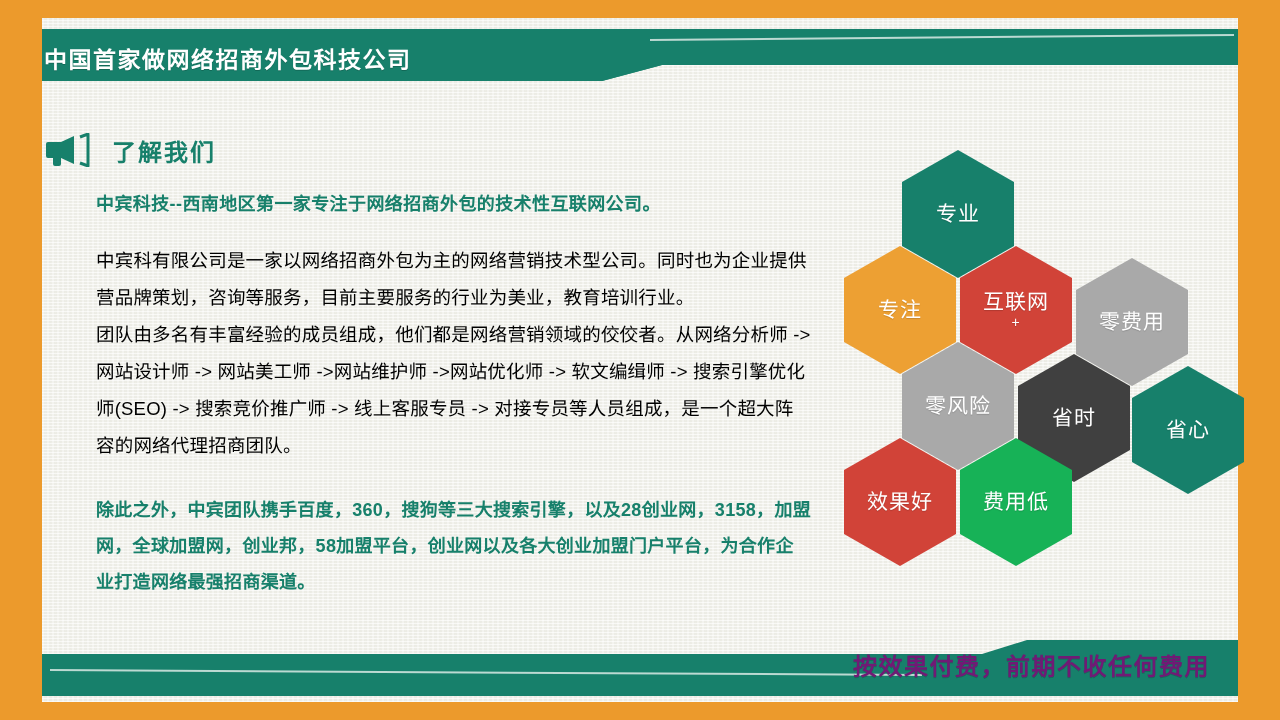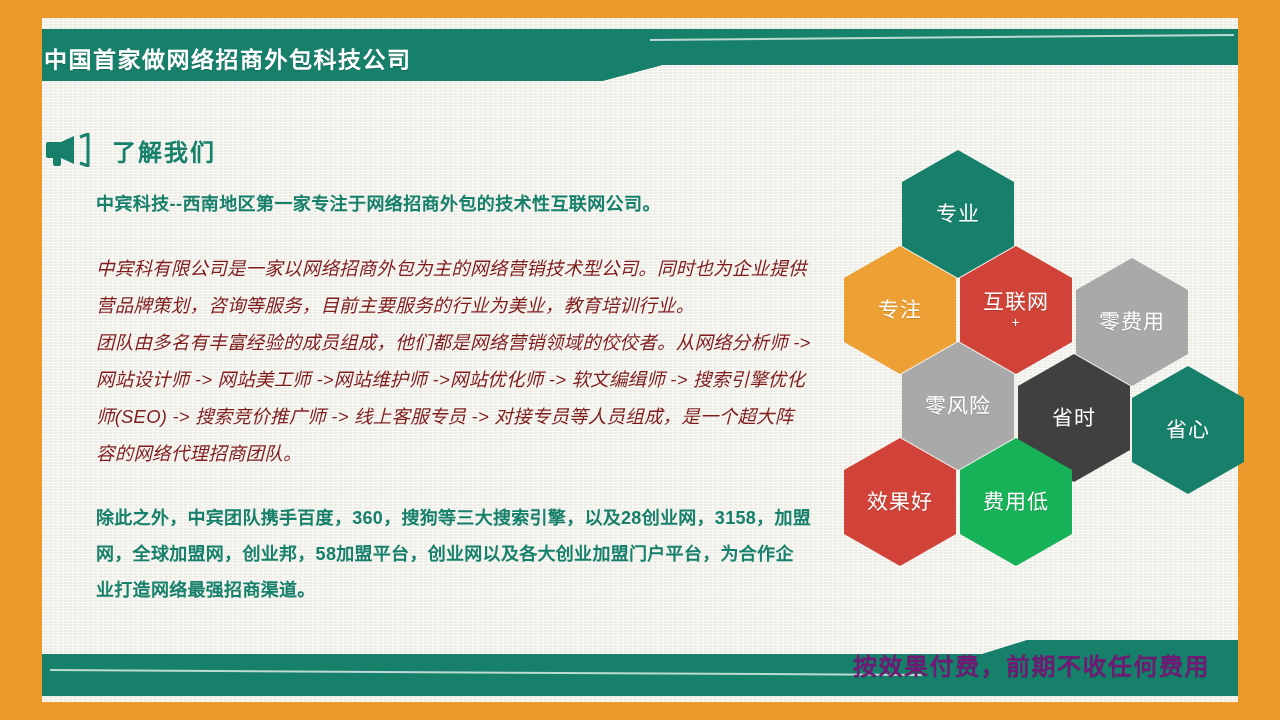--- a/index.html
+++ b/index.html
@@ -52,27 +52,26 @@
     letter-spacing:2px; white-space:nowrap;
   }
 
   
   #copy {
     position:absolute; left:96px; top:190px; width:715px;
     color:#2f8b72;
   }
   .p-lead {
     font-size:18px; font-weight:bold; color:#17806b;
-    letter-spacing:.4px; line-height:28px; margin-bottom:32px;
+    letter-spacing:.4px; line-height:28px; margin-bottom:24px;
     white-space:nowrap;
   }
   .p-body {
-    font-size:18.5px; line-height:37px; color:#7f1d1d;
+    font-size:18.5px; line-height:37px; color:#000000;
     letter-spacing:.2px;
-    font-style:italic;
   }
   .p-body.tight { margin-top:0; }
   .p-strong {
     font-size:18px; font-weight:bold; color:#17806b;
     line-height:36px; letter-spacing:.3px; margin-top:28px;
   }
 
   
   #hex-cluster {
     position:absolute; left:832px; top:150px; width:400px; height:400px;

